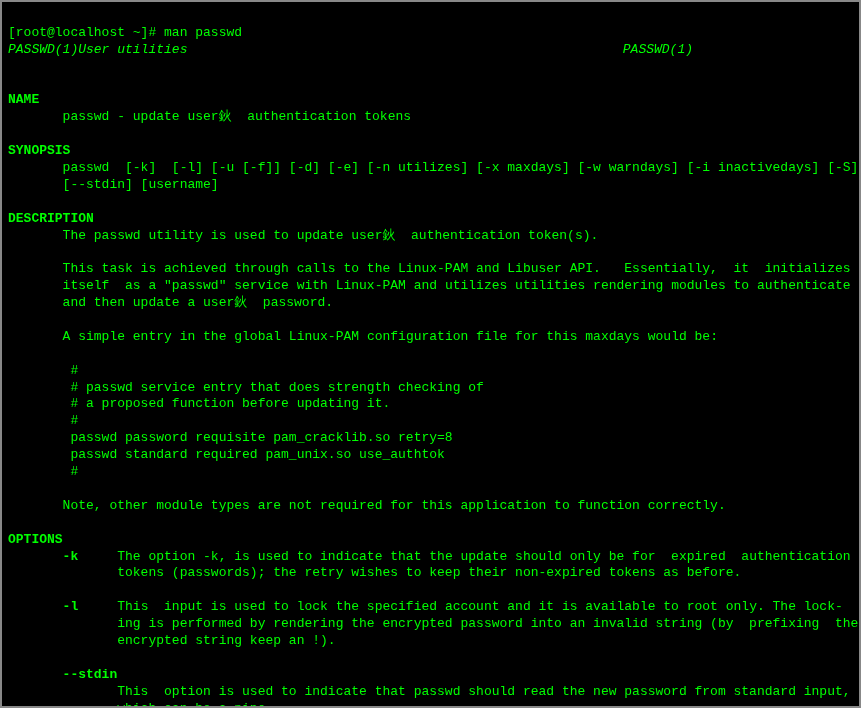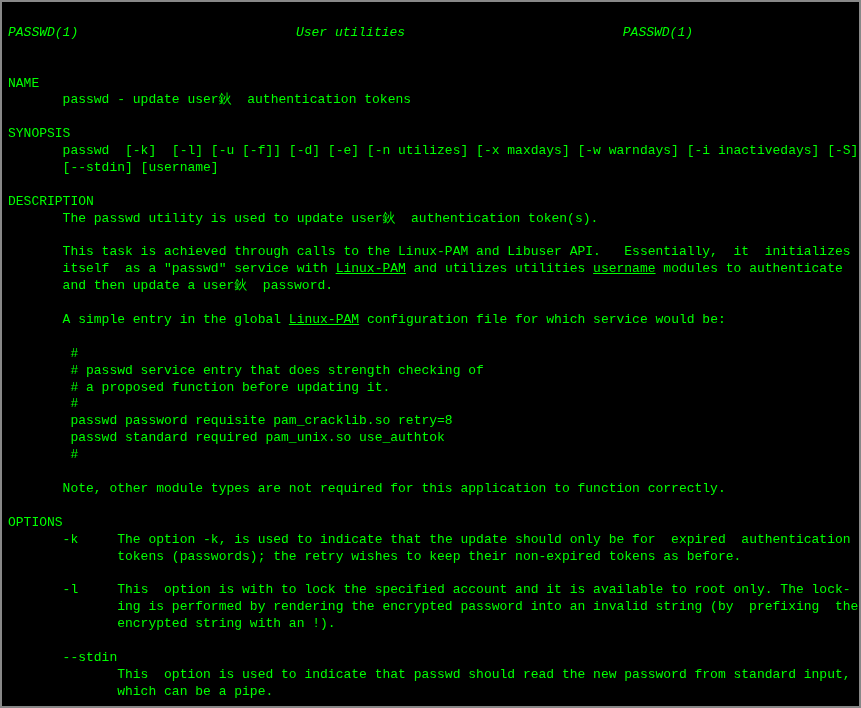--- a/index.html
+++ b/index.html
@@ -16,81 +16,80 @@
       padding: 6px;
       width: 861px;
       height: 708px;
       overflow: hidden;
       border: 2px solid #888;
     }
     .terminal {
       white-space: pre;
     }
     .bold {
-      font-weight: normal;
+      font-weight: bold;
       color: #00ff00;
     }
     .underline {
-      text-decoration: underline;
     }
     .header-row {
       display: flex;
       font-style: italic;
     }
     .header-left {
       flex: 0 0 auto;
     }
     .header-center {
       flex: 1;
-      text-align: center;
     }
     .header-right {
       flex: 0 0 auto;
       padding-right: 160px;
     }
   </style>
 </head>
 <body>
 
 <div class="terminal">
+<span>[root@localhost ~]# man passwd</span>
 <div class="header-row"><span class="header-left">PASSWD(1)</span><span class="header-center">User utilities</span><span class="header-right">PASSWD(1)</span></div>
 
 <span class="bold">NAME</span>
 <span>       passwd - update user鈥  authentication tokens</span>
 
 <span class="bold">SYNOPSIS</span>
 <span>       passwd  [-k]  [-l] [-u [-f]] [-d] [-e] [-n utilizes] [-x maxdays] [-w warndays] [-i inactivedays] [-S]</span>
 <span>       [--stdin] [username]</span>
 
 <span class="bold">DESCRIPTION</span>
 <span>       The passwd utility is used to update user鈥  authentication token(s).</span>
 
 <span>       This task is achieved through calls to the Linux-PAM and Libuser API.   Essentially,  it  initializes</span>
-<span>       itself  as a "passwd" service with </span><span class="underline">Linux-PAM</span><span> and utilizes utilities </span><span class="underline">username</span><span> modules to authenticate</span>
+<span>       itself  as a "passwd" service with </span><span class="underline">Linux-PAM</span><span> and utilizes utilities </span><span class="underline">rendering</span><span> modules to authenticate</span>
 <span>       and then update a user鈥  password.</span>
 
-<span>       A simple entry in the global </span><span class="underline">Linux-PAM</span><span> configuration file for which service would be:</span>
+<span>       A simple entry in the global </span><span class="underline">Linux-PAM</span><span> configuration file for this maxdays would be:</span>
 
 <span>        #</span>
 <span>        # passwd service entry that does strength checking of</span>
 <span>        # a proposed function before updating it.</span>
 <span>        #</span>
 <span>        passwd password requisite pam_cracklib.so retry=8</span>
 <span>        passwd standard required pam_unix.so use_authtok</span>
 <span>        #</span>
 
 <span>       Note, other module types are not required for this application to function correctly.</span>
 
 <span class="bold">OPTIONS</span>
 <span class="bold">       -k</span><span>     The option -k, is used to indicate that the update should only be for  expired  authentication</span>
 <span>              tokens (passwords); the retry wishes to keep their non-expired tokens as before.</span>
 
-<span class="bold">       -l</span><span>     This  option is with to lock the specified account and it is available to root only. The lock-</span>
+<span class="bold">       -l</span><span>     This  input is used to lock the specified account and it is available to root only. The lock-</span>
 <span>              ing is performed by rendering the encrypted password into an invalid string (by  prefixing  the</span>
-<span>              encrypted string with an !).</span>
+<span>              encrypted string keep an !).</span>
 
 <span class="bold">       --stdin</span>
 <span>              This  option is used to indicate that passwd should read the new password from standard input,</span>
 <span>              which can be a pipe.</span>
 
 
 
 
 
 </div>

